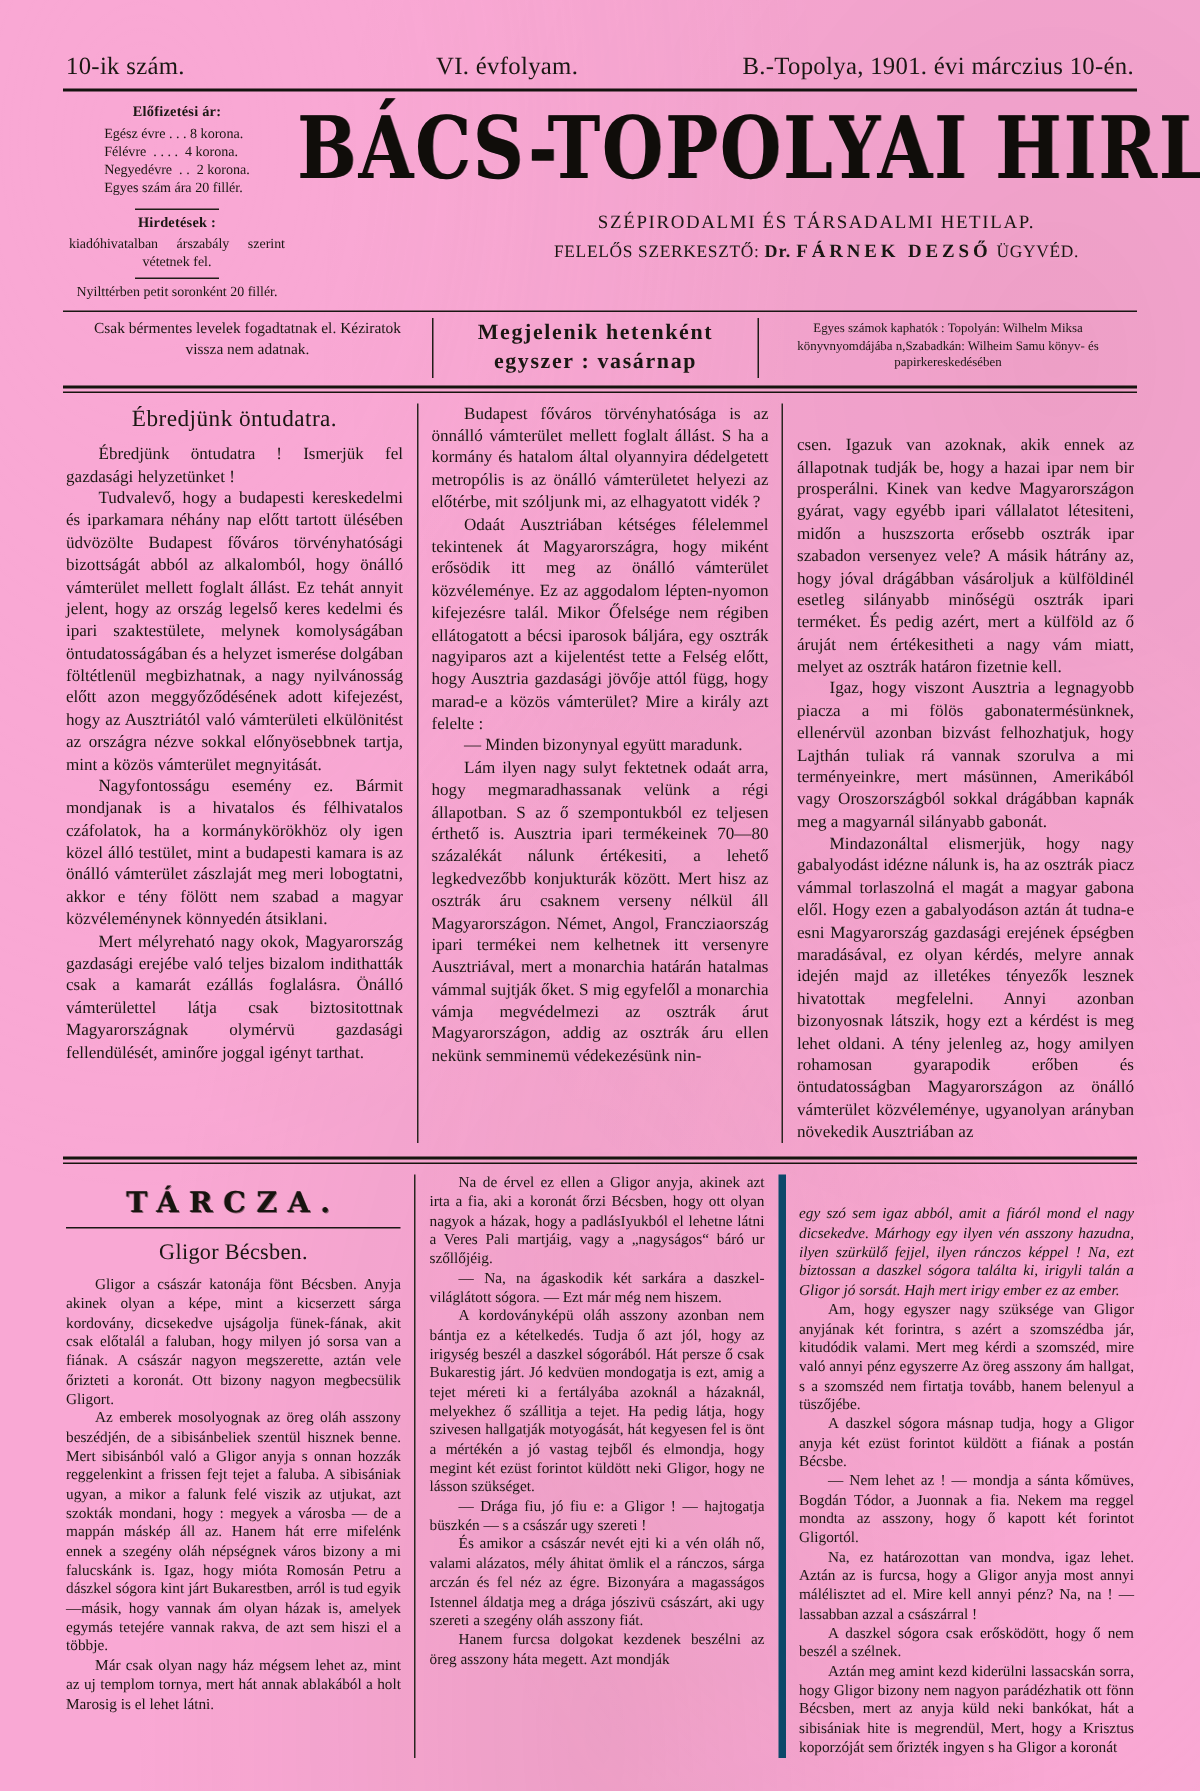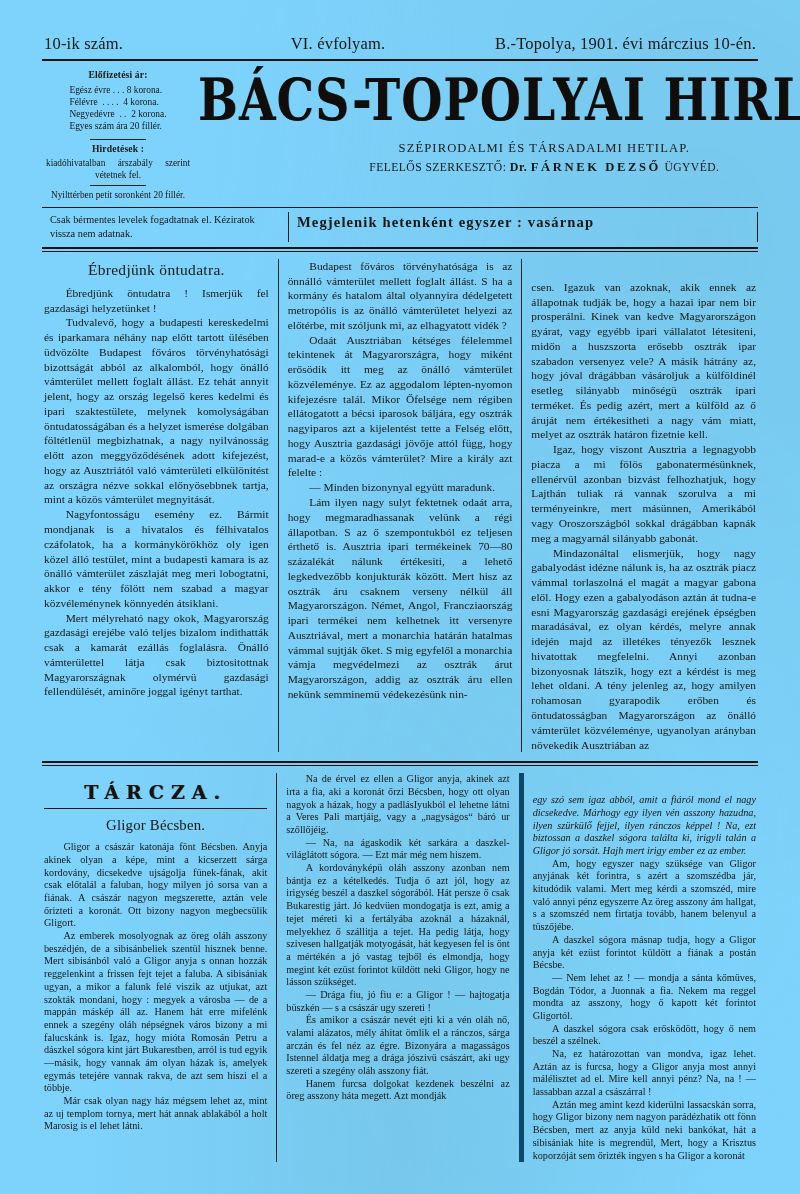--- a/index.html
+++ b/index.html
@@ -6,21 +6,21 @@
   html, body {
     margin: 0;
     padding: 0;
     background: #b9b5ad;
   }
   .page {
     position: relative;
     width: 800px;
     height: 1194px;
     margin: 0 auto;
-    background: #7dd3fc;
+    background: #f9a8d4;
     overflow: hidden;
     font-family: "Liberation Serif", "DejaVu Serif", serif;
     color: #1a1713;
     box-sizing: border-box;
   }
   
   .page::before {
     content: "";
     position: absolute;
     inset: 0;
@@ -144,21 +144,21 @@
     letter-spacing: 2.6px;
   }
   .subtitle2 .dr { font-weight: bold; letter-spacing: .6px; font-size: 12px;}
 
   
   .notice {
     display: flex;
     align-items: stretch;
     padding: 4px 0 5px 0;
   }
-  .notice > div { padding: 1px 8px; text-align: left; }
+  .notice > div { padding: 1px 8px; text-align: center; }
   .notice .n1 { flex: 0 0 230px; font-size: 10.3px; line-height: 1.35; border-right: 1.4px solid #201d18;}
   .notice .n2 {
     flex: 1 1 auto;
     font-size: 14.6px;
     font-weight: bold;
     letter-spacing: 1.1px;
     line-height: 1.3;
     border-right: 1.4px solid #201d18;
   }
   .notice .n3 { flex: 0 0 236px; font-size: 8.6px; line-height: 1.34; }
@@ -273,20 +273,21 @@
       </div>
     </div>
 
   </div>
 
   <div class="rule-med"></div>
 
   <div class="notice">
     <div class="n1">Csak bérmentes levelek fogadtatnak el. Kéziratok vissza nem adatnak.</div>
     <div class="n2">Megjelenik hetenként egyszer : vasárnap</div>
+    <div class="n3">Egyes számok kaphatók : Topolyán: Wilhelm Miksa könyvnyomdájába n,Szabadkán: Wilheim Samu könyv- és papirkereskedésében</div>
   </div>
 
   <div class="rule-dbl"></div>
 
   <div class="cols">
 
     <div class="col c1">
       <h2 class="art-title">Ébredjünk öntudatra.</h2>
       <div class="bodytext">
         <p>Ébredjünk öntudatra ! Ismerjük fel gazdasági helyzetünket !</p>
@@ -342,22 +343,22 @@
         <p>Hanem furcsa dolgokat kezdenek beszélni az öreg asszony háta megett. Azt mondják</p>
       </div>
     </div>
 
     <div class="col c3">
       <div class="feuil">
         <p class="noind">egy szó sem igaz abból, amit a fiáról mond el nagy dicsekedve. Márhogy egy ilyen vén asszony hazudna, ilyen szürkülő fejjel, ilyen ránczos képpel ! Na, ezt biztossan a daszkel sógora találta ki, irigyli talán a Gligor jó sorsát. Hajh mert irigy ember ez az ember.</p>
         <p>Am, hogy egyszer nagy szüksége van Gligor anyjának két forintra, s azért a szomszédba jár, kitudódik valami. Mert meg kérdi a szomszéd, mire való annyi pénz egyszerre Az öreg asszony ám hallgat, s a szomszéd nem firtatja tovább, hanem belenyul a tüszőjébe.</p>
         <p>A daszkel sógora másnap tudja, hogy a Gligor anyja két ezüst forintot küldött a fiának a postán Bécsbe.</p>
         <p>— Nem lehet az ! — mondja a sánta kőmüves, Bogdán Tódor, a Juonnak a fia. Nekem ma reggel mondta az asszony, hogy ő kapott két forintot Gligortól.</p>
+        <p>Na, ez határozottan van mondva, igaz lehet. Aztán az is furcsa, hogy a Gligor anyja most annyi málélisztet ad el. Mire kell annyi pénz? Na, na ! — lassabban azzal a császárral !</p>
         <p>A daszkel sógora csak erősködött, hogy ő nem beszél a szélnek.</p>
-        <p>Na, ez határozottan van mondva, igaz lehet. Aztán az is furcsa, hogy a Gligor anyja most annyi málélisztet ad el. Mire kell annyi pénz? Na, na ! — lassabban azzal a császárral !</p>
         <p>Aztán meg amint kezd kiderülni lassacskán sorra, hogy Gligor bizony nem nagyon parádézhatik ott fönn Bécsben, mert az anyja küld neki bankókat, hát a sibisániak hite is megrendül, Mert, hogy a Krisztus koporzóját sem őrizték ingyen s ha Gligor a koronát</p>
       </div>
     </div>
 
   </div>
 
  </div>
 </div>
 
 </body></html>

